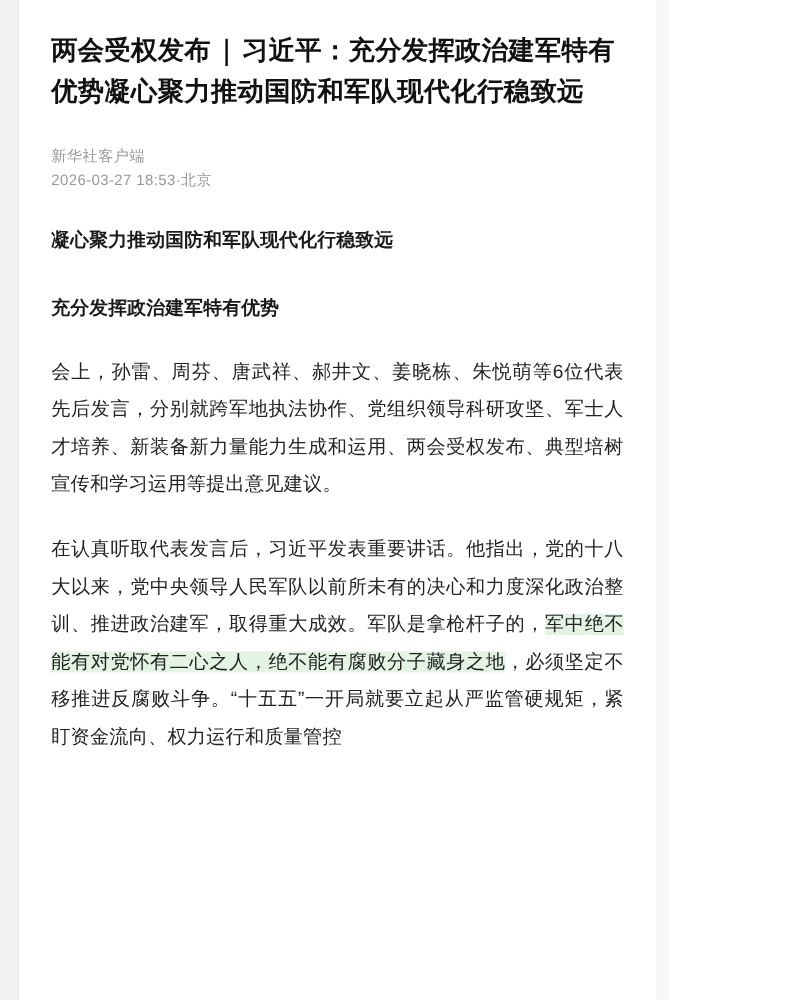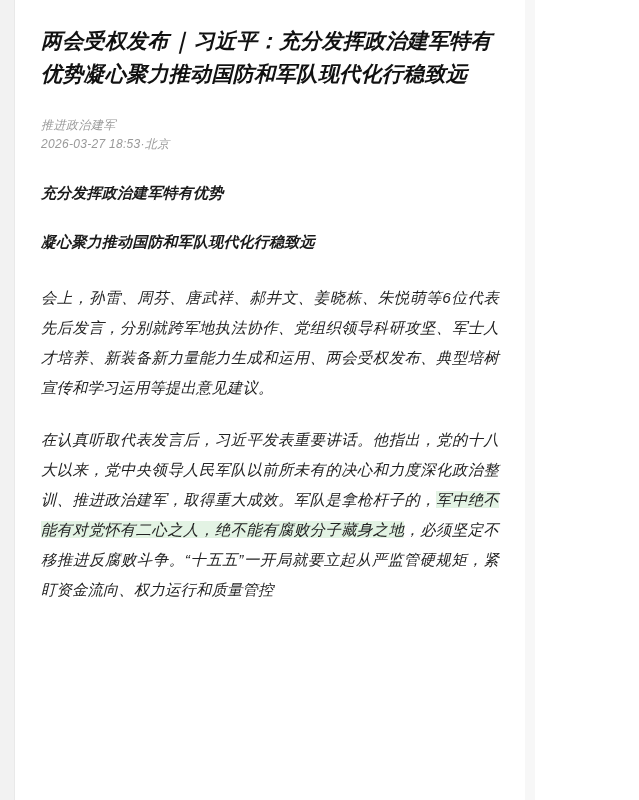--- a/index.html
+++ b/index.html
@@ -13,21 +13,20 @@
     font-family: "Liberation Sans", sans-serif;
     color: #1a1a1a;
     overflow: hidden;
   }
   .page {
     position: relative;
     width: 535px;
     height: 800px;
     background: #ffffff;
     box-sizing: border-box;
-    font-style: italic;
   }
   .left-rail {
     position: absolute;
     left: 0;
     top: 0;
     width: 14px;
     height: 800px;
     background: #f2f2f2;
     border-right: 1px solid #e9e9e9;
   }
@@ -109,30 +108,30 @@
 <div class="page">
 
   <div class="left-rail"></div>
   <div class="right-rail"></div>
 
   <div class="content">
 
     <h1 class="headline"><span>两会受权发布</span><span class="sep">｜</span><span>习近平：充分发挥政治建军特有优势凝心聚力推动国防和军队现代化行稳致远</span></h1>
 
     <div class="meta">
-      <span class="source">推进政治建军</span>
+      <span class="source">新华社客户端</span>
       <span class="timestamp">2026-03-27 18:53·北京</span>
     </div>
 
     <div class="body-area">
 
 
+      <div class="sub-bold third">凝心聚力推动国防和军队现代化行稳致远</div>
+
       <div class="sub-bold second">充分发挥政治建军特有优势</div>
-
-      <div class="sub-bold third">凝心聚力推动国防和军队现代化行稳致远</div>
 
 
       <p class="para">会上，孙雷、周芬、唐武祥、郝井文、姜晓栋、朱悦萌等6位代表先后发言，分别就跨军地执法协作、党组织领导科研攻坚、军士人才培养、新装备新力量能力生成和运用、两会受权发布、典型培树宣传和学习运用等提出意见建议。</p>
 
       <p class="para last"><span>在认真听取代表发言后，习近平发表重要讲话。他指出，党的十八大以来，党中央领导人民军队以前所未有的决心和力度深化政治整训、推进政治建军，取得重大成效。军队是拿枪杆子的，</span><span class="hl">军中绝不能有对党怀有二心之人，绝不能有腐败分子藏身之地</span><span>，必须坚定不移推进反腐败斗争。“十五五”一开局就要立起从严监管硬规矩，紧盯资金流向、权力运行和质量管控</span></p>
 
     </div>
   </div>
 </div>
 

